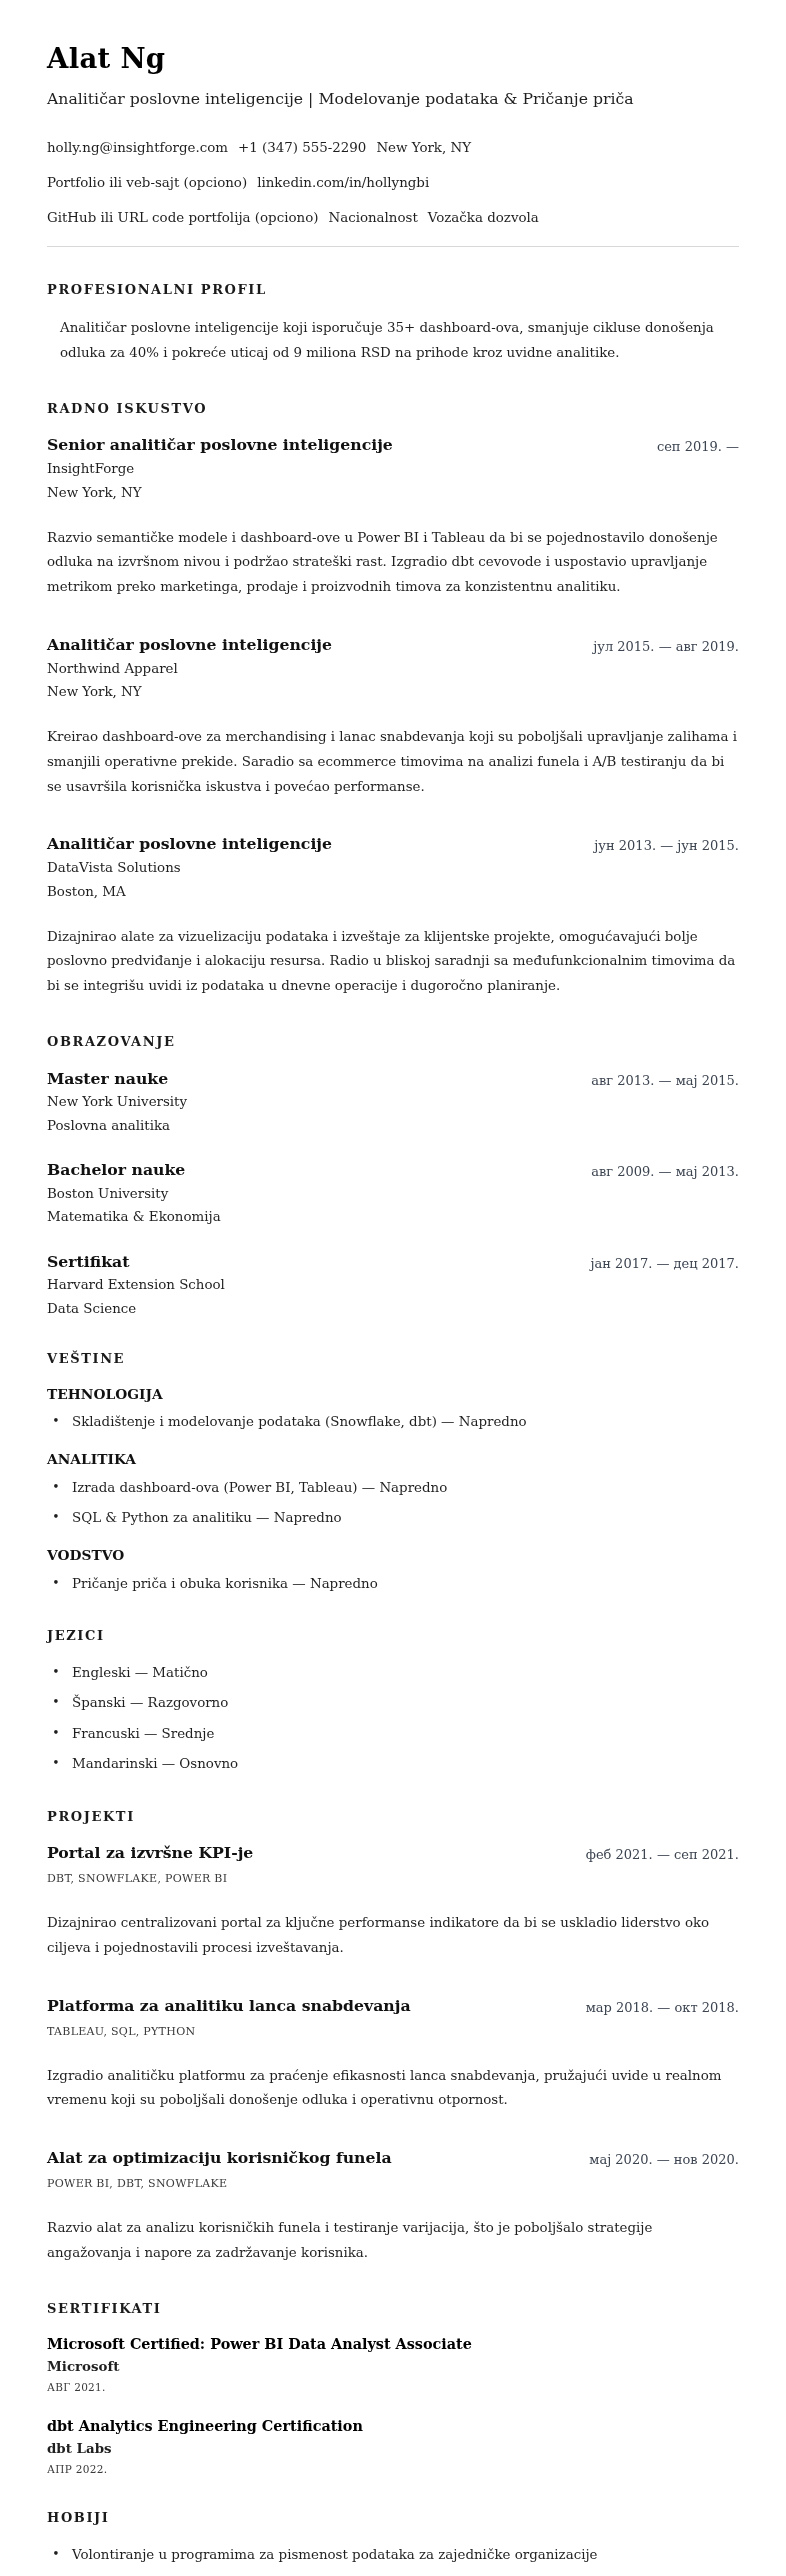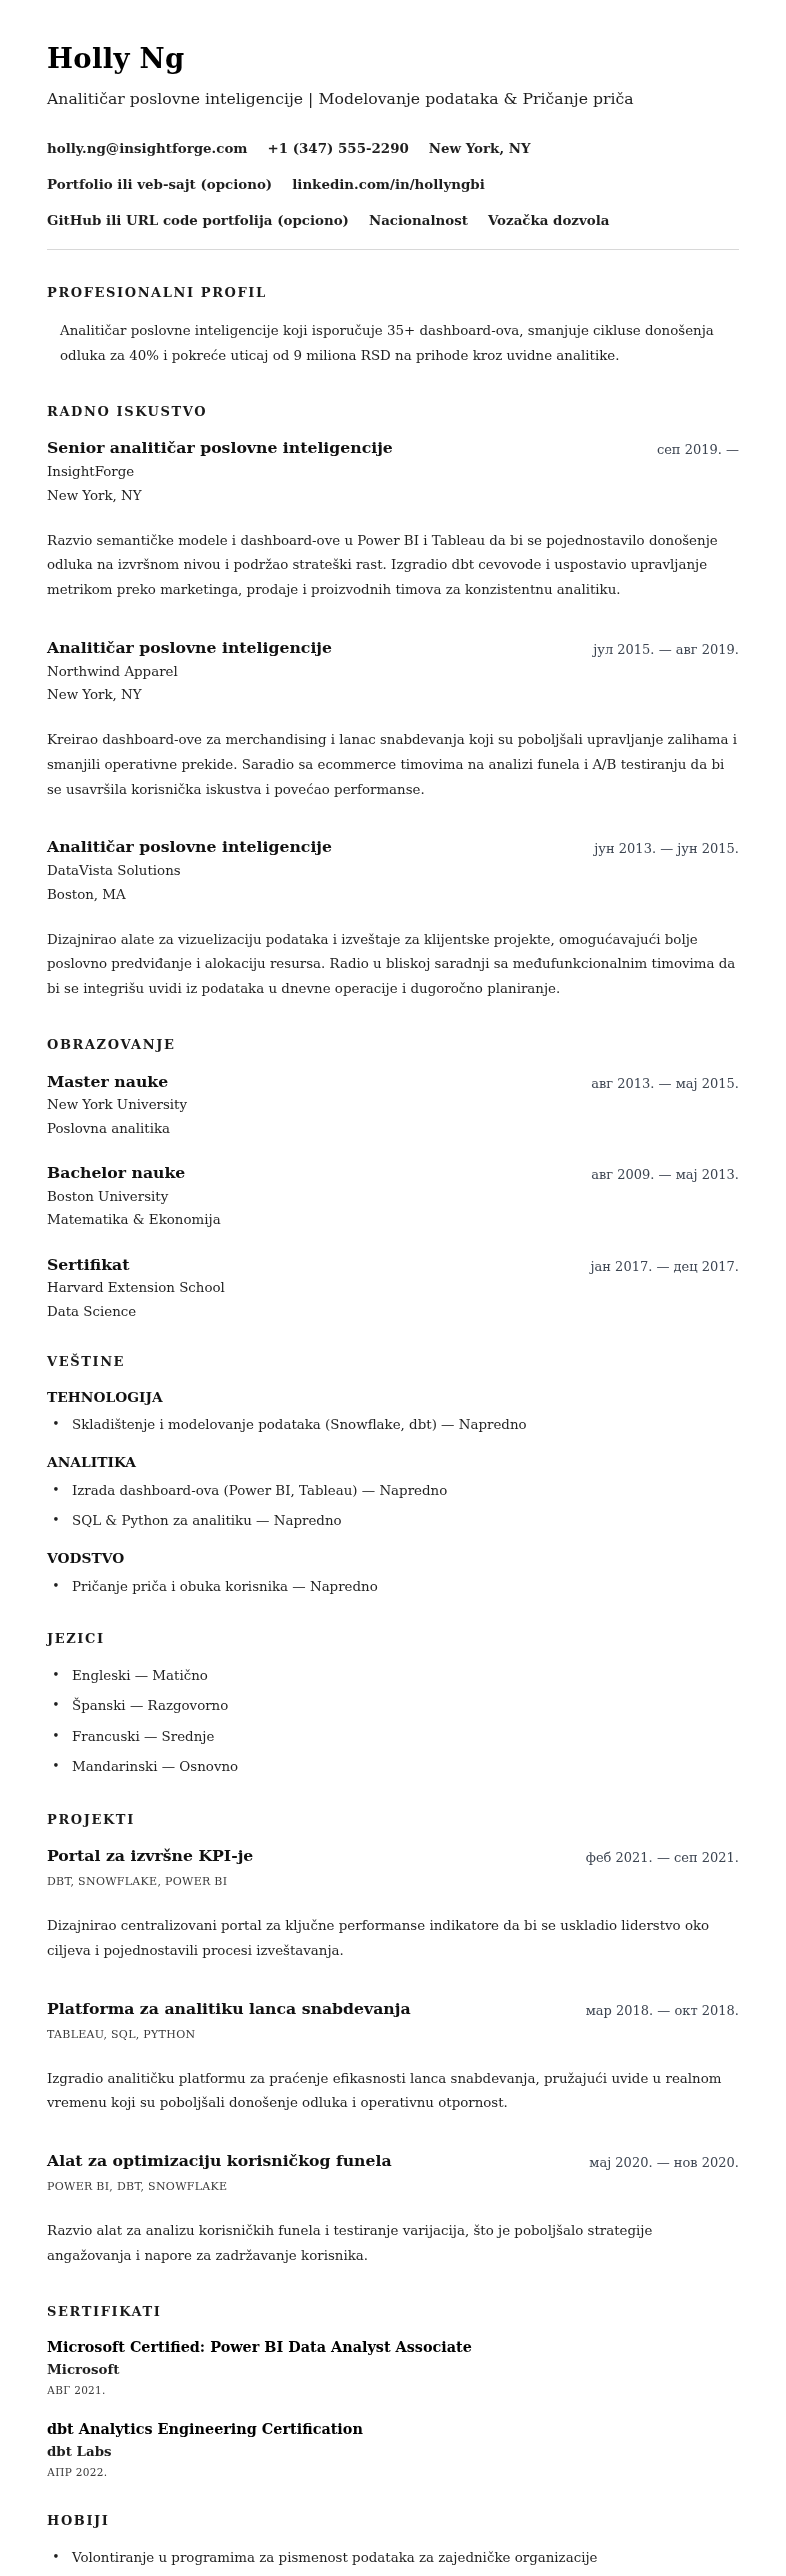--- a/index.html
+++ b/index.html
@@ -5,21 +5,21 @@
   * { box-sizing: border-box; }
   html, body { margin: 0; padding: 0; background: #ffffff; }
   body { font-family: "DejaVu Serif", "Liberation Serif", serif; color: #1f1f1f; }
   .page {
     width: 786px; min-height: 2576px; margin: 0 auto;
     padding: 43px 47px 59px 47px; background: #ffffff;
   }
   
   .name { font-size: 27.5px; font-weight: 700; color: #000; line-height: 1.15; margin: 0 0 13px 0; letter-spacing: 0.3px; }
   .headline { font-size: 15.7px; line-height: 1.4; margin: 0 0 30px 0; }
-  .contact-row { display: flex; gap: 20px; font-size: 13.4px; margin-bottom: 20.3px; flex-wrap: wrap; font-weight: bold; }
+  .contact-row { display: flex; gap: 10px; font-size: 13.4px; margin-bottom: 20.3px; flex-wrap: wrap; }
   .divider { border: none; border-top: 1.3px solid #d8d8d8; margin: 17px 0 0 0; }
   
   .section-label {
     font-size: 13px; font-weight: 700; letter-spacing: 1.6px;
     margin: 35px 0 19.7px 0; color: #1a1a1a;
   }
   .profile-text { font-size: 13.4px; line-height: 1.85; margin: 13px; max-width: 692px; }
   
   .entry { margin-bottom: 35px; }
   .entry-head { display: flex; justify-content: space-between; align-items: flex-end; }
@@ -41,21 +41,21 @@
   .cert-title { font-size: 14.4px; font-weight: 700; color: #000000; }
   .cert-issuer { font-size: 13.4px; margin-top: 5.9px; font-weight: bold; }
   .cert-date { font-size: 10.5px; letter-spacing: 0.3px; color: #3a3a3a; margin-top: 7.2px; }
 </style>
 </head>
 <body>
 
 <div class="page">
 
   <header>
-    <h1 class="name">Holly Ng</h1>
+    <h1 class="name">Alat Ng</h1>
     <div class="headline">Analitičar poslovne inteligencije | Modelovanje podataka &amp; Pričanje priča</div>
 
     <div class="contact-row">
       <span>holly.ng@insightforge.com</span>
       <span>+1 (347) 555-2290</span>
       <span>New York, NY</span>
     </div>
     <div class="contact-row">
       <span>Portfolio ili veb-sajt (opciono)</span>
       <span>linkedin.com/in/hollyngbi</span>

